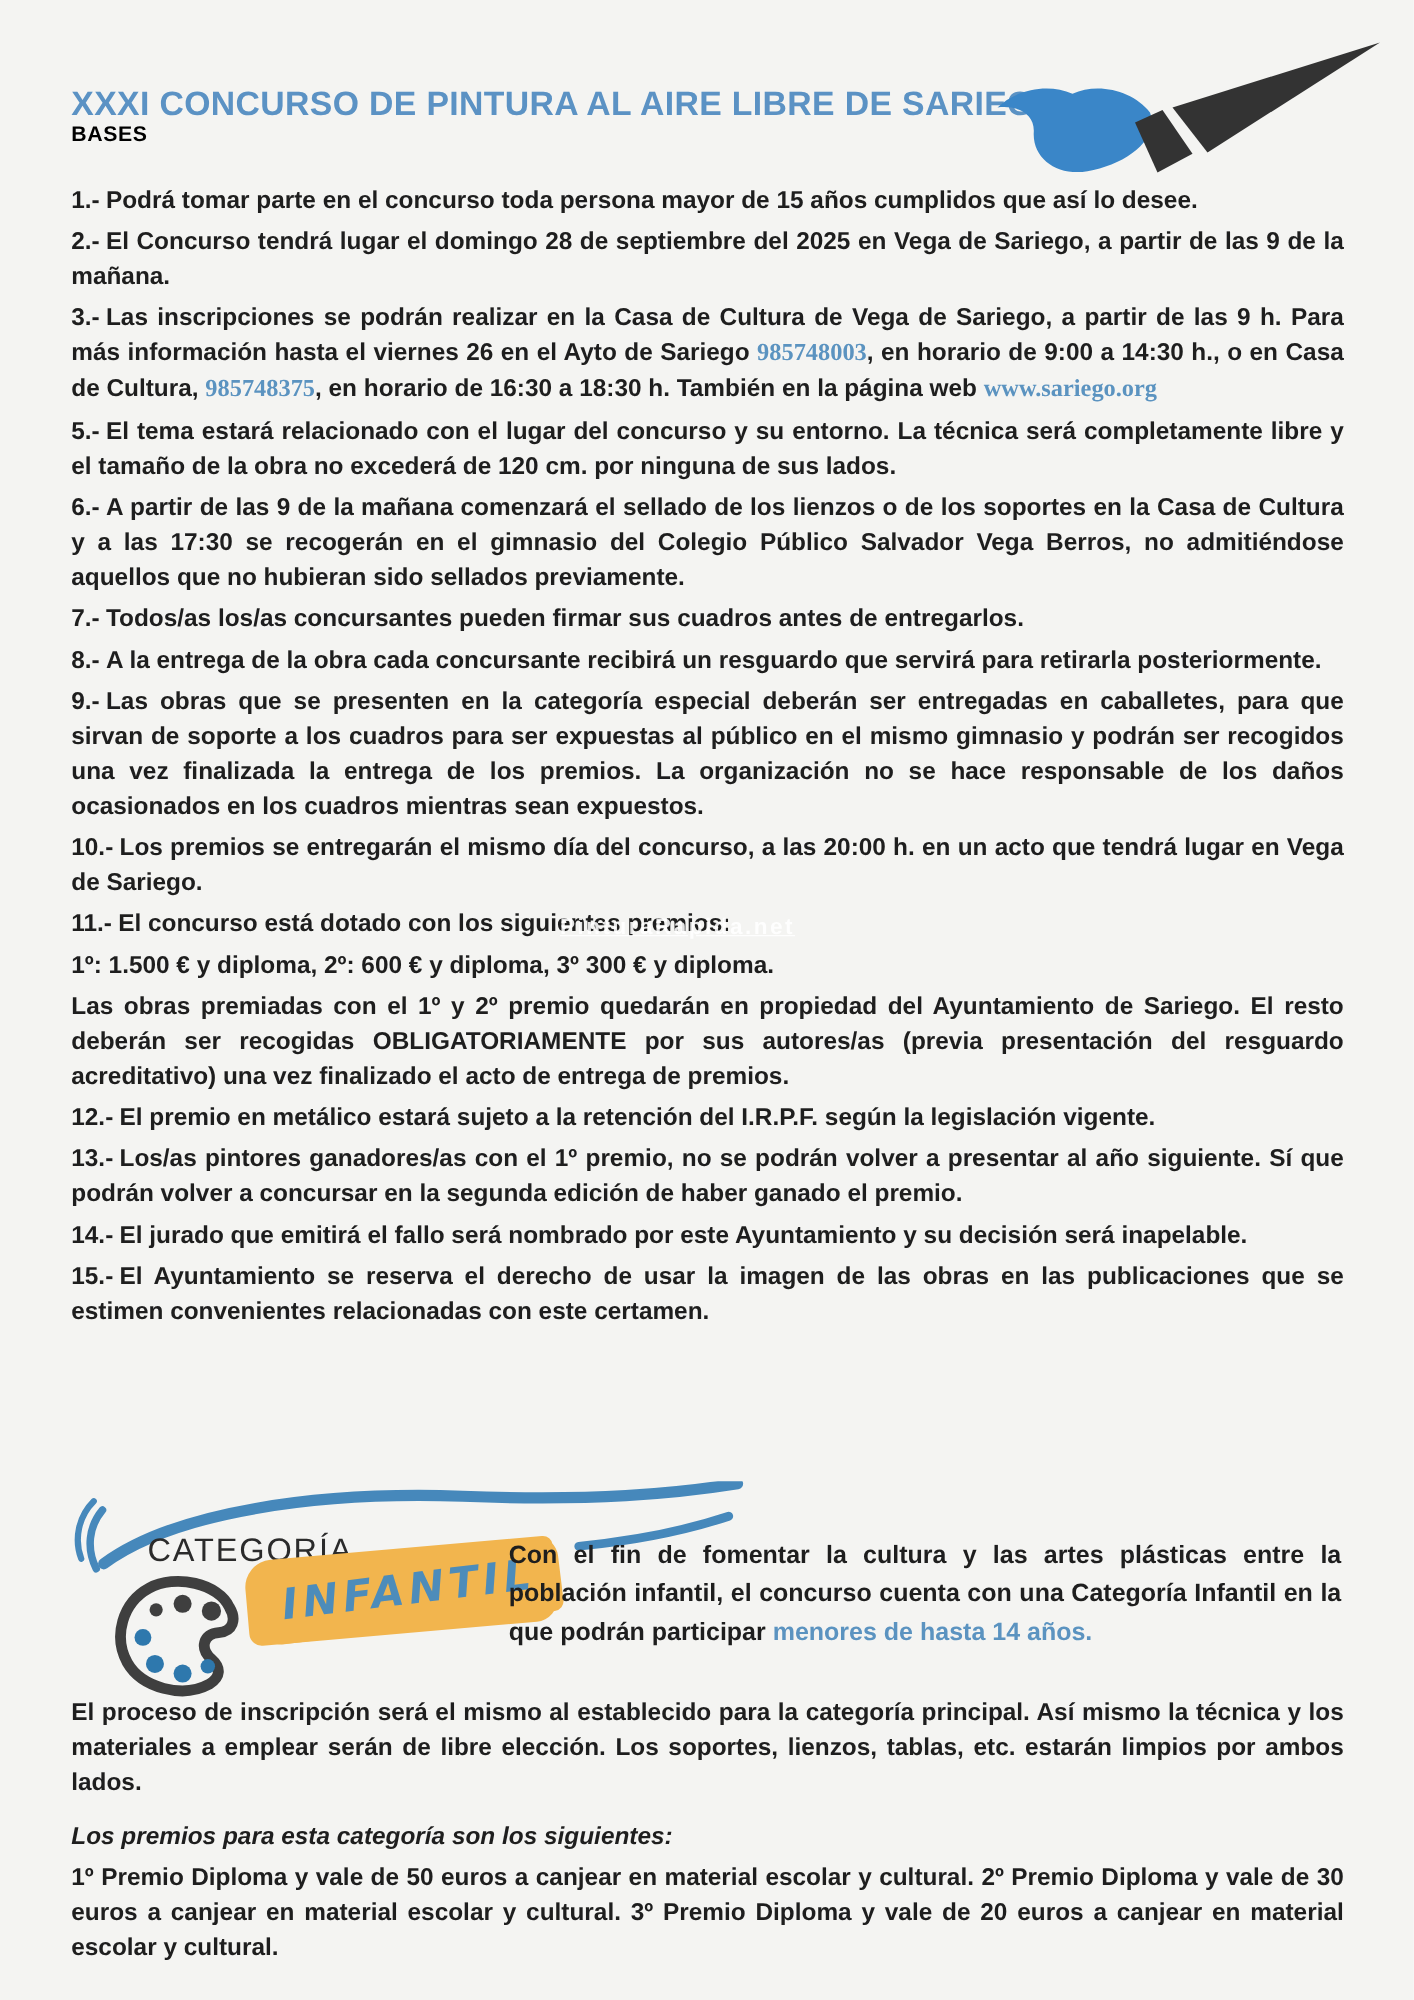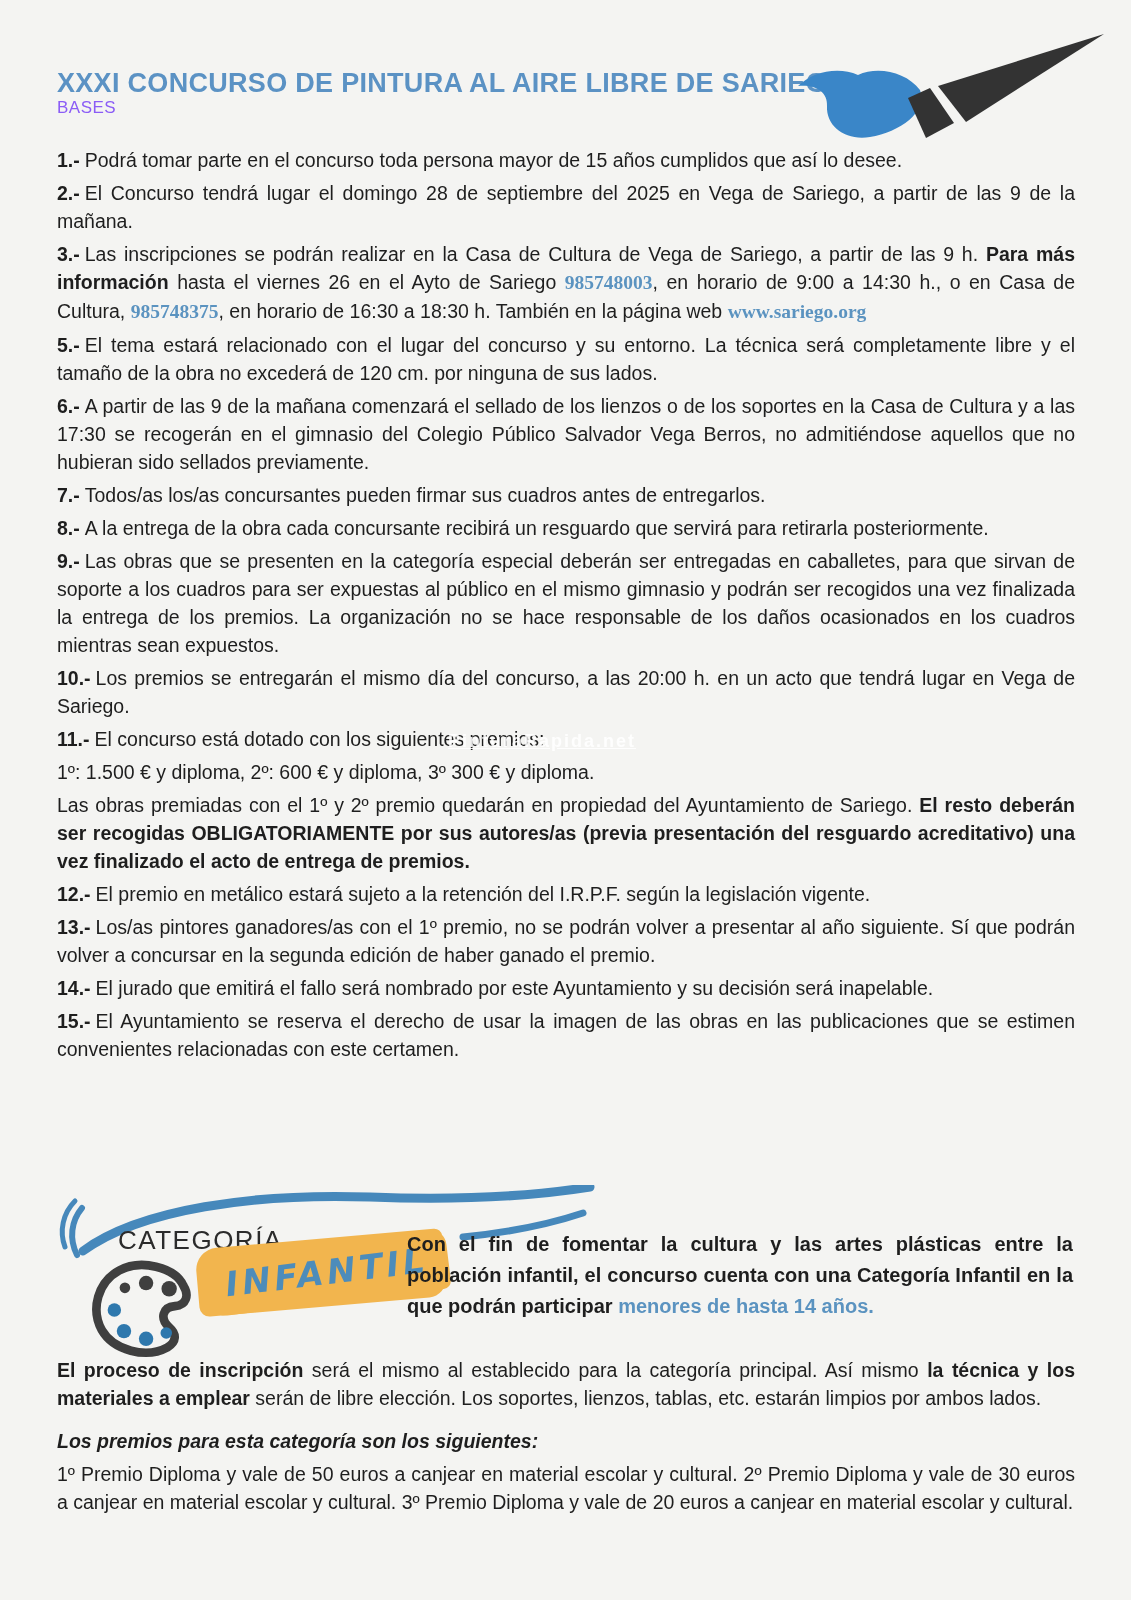--- a/index.html
+++ b/index.html
@@ -4,26 +4,26 @@
 <style>
   html,body{margin:0;padding:0;}
   .page{
     position:relative;width:1131px;height:1600px;background:#f4f4f2;
     font-family:"Liberation Sans",sans-serif;color:#1e1e1e;overflow:hidden;
   }
   .title{
     position:absolute;left:57px;top:50px;font-size:27px;font-weight:700;
     color:#5b92c4;letter-spacing:.3px;
   }
-  .bases-label{position:absolute;left:57px;top:98px;font-size:17px;font-weight:400;color:#8b5cf6;letter-spacing:.5px;}
+  .bases-label{position:absolute;left:57px;top:98px;font-size:17px;font-weight:700;color:#000000;letter-spacing:.5px;}
   .brush{position:absolute;left:778px;top:28px;}
   .bases{position:absolute;left:57px;top:146px;width:1018px;}
   p.para{margin:0 0 5px 0;font-size:19.5px;line-height:28px;text-align:justify;}
   .num{font-weight:700;margin-right:5px;}
-  .seg-n{font-weight:400;}
+  .seg-n{font-weight:700;}
   .seg-b{font-weight:700;}
   .seg-l{color:#5b93c0;font-weight:700;font-family:Liberation Serif, serif;}
   .seg-bl{color:#5b93c0;font-weight:700;}
   .watermark{
     position:absolute;left:448px;top:731px;font-size:18px;font-weight:700;
     color:rgba(255,255,255,.88);letter-spacing:2px;text-decoration:underline;
   }
   .categoria{position:absolute;left:55px;top:1185px;width:1020px;height:178px;}
   .swoosh{position:absolute;left:0;top:0;}
   .categoria-label{position:absolute;left:48px;top:40px;font-size:26px;color:#2b2b2b;letter-spacing:1.5px;margin-left:15px;}

